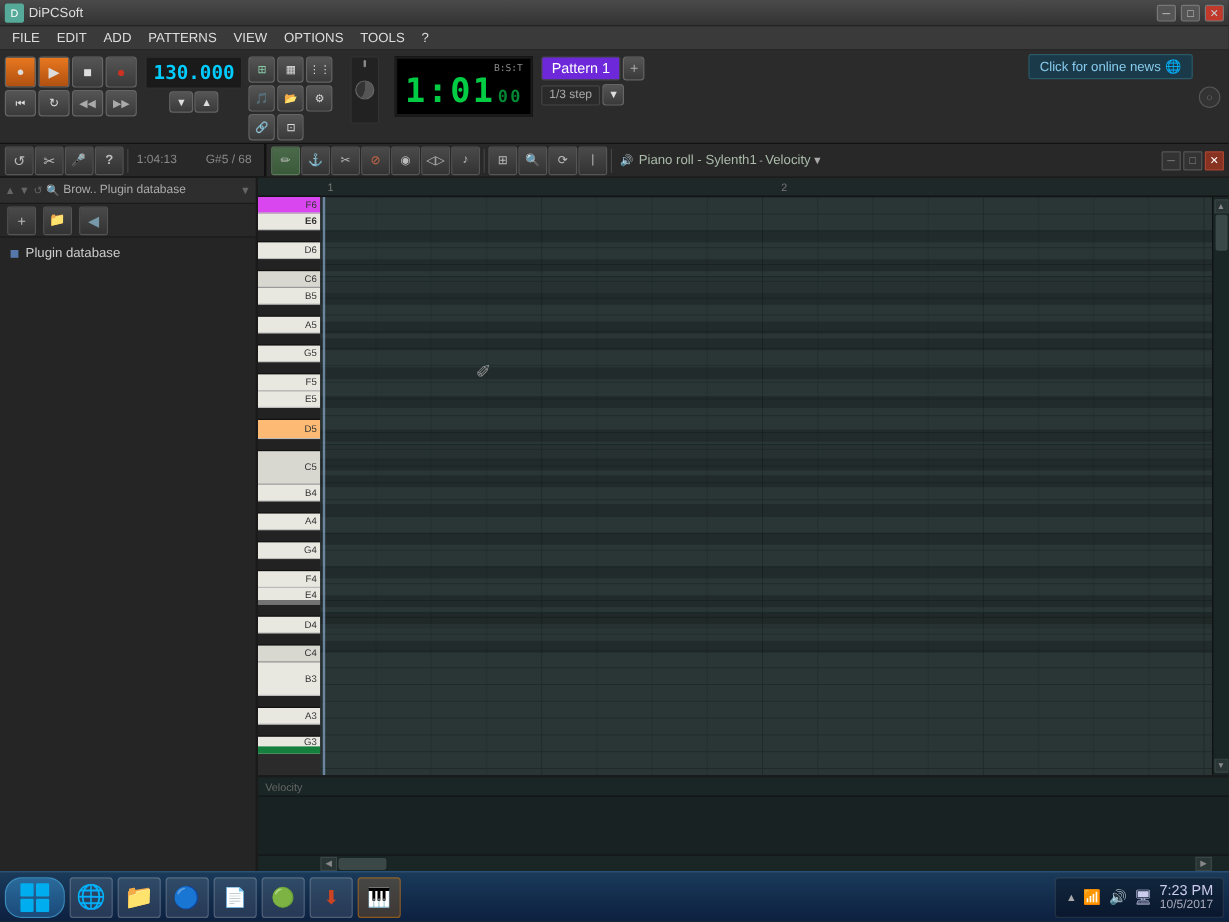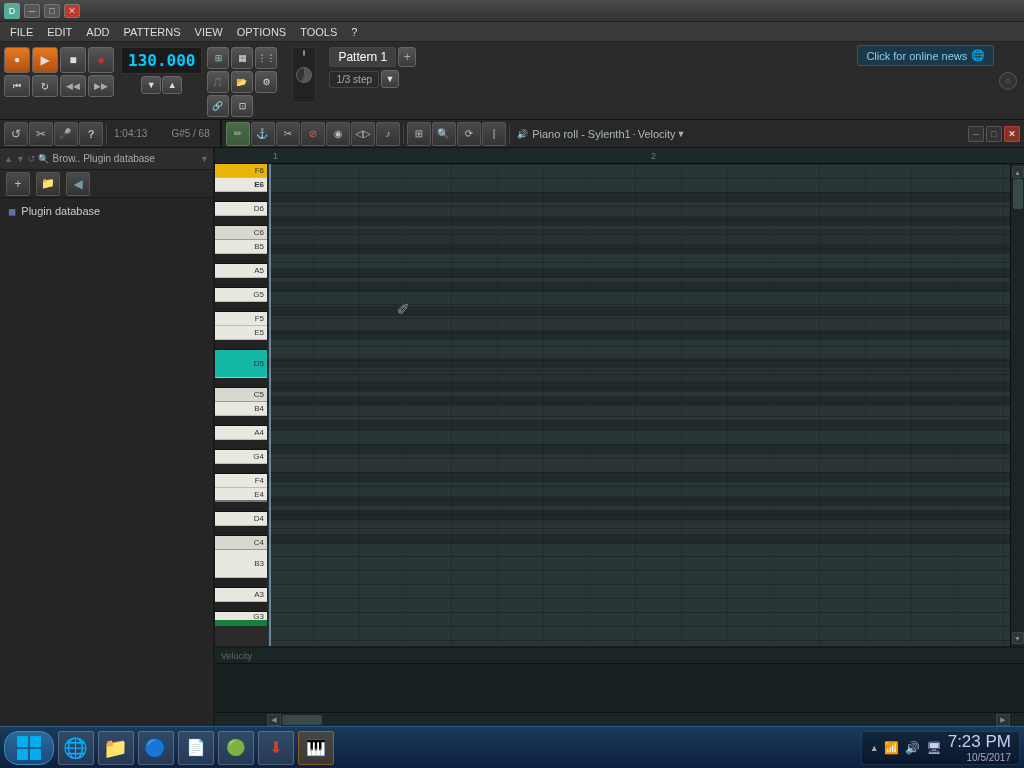--- a/index.html
+++ b/index.html
@@ -378,20 +378,21 @@
       margin: 1px;
     }
   </style>
 </head>
 <body>
 
 <div id="main-wrapper">
 
   <div id="title-bar">
     <div class="win-icon">D</div>
+    <span class="title-text">DiPCSoft</span>
     <div class="win-btn">─</div>
     <div class="win-btn">□</div>
     <div class="win-btn close">✕</div>
   </div>
 
   <div id="menu-bar">
     <div class="menu-item">FILE</div>
     <div class="menu-item">EDIT</div>
     <div class="menu-item">ADD</div>
     <div class="menu-item">PATTERNS</div>
@@ -442,24 +443,32 @@
       </div>
     </div>
 
     <div style="margin-left:2px; padding-top:2px; width:30px; position:relative;">
       <div style="width:24px; height:56px; background:#222; border:1px solid #333; border-radius:2px; display:flex; align-items:center; justify-content:center; position:relative;">
         <div style="width:16px;height:16px;background:conic-gradient(#555 0deg 200deg, #333 200deg); border-radius:50%; border:1px solid #666;"></div>
         <div style="position:absolute;top:2px;left:50%;transform:translateX(-50%);width:2px;height:6px;background:#888;border-radius:1px;"></div>
       </div>
     </div>
 
+    <div style="margin-left:4px; padding-top:2px;">
+      <div style="background:#000; border:2px solid #1a1a1a; padding:3px 6px; font-family:monospace;">
+        <div style="font-size:8px; color:#888; text-align:right;">B:S:T</div>
+        <div style="color:#00cc44; font-size:28px; font-weight:bold; letter-spacing:2px; line-height:1.1;">
+          <span>1:01</span><span style="font-size:14px; color:#008833; margin-left:2px;">00</span>
+        </div>
+      </div>
+    </div>
 
     <div style="margin-left:4px; padding-top:2px; display:flex; flex-direction:column; gap:3px;">
       <div style="display:flex; align-items:center; gap:2px;">
-        <div class="pattern-btn" style="background:#404040; color:#fff; border:1px solid #444; padding:2px 8px; font-size:12px; border-radius:2px;">Pattern 1</div>
+        <div class="pattern-btn" style="background:#6d28d9; color:#fff; border:1px solid #444; padding:2px 8px; font-size:12px; border-radius:2px;">Pattern 1</div>
         <div class="transport-btn" style="width:18px;height:20px;font-size:12px;color:#aaa;">+</div>
       </div>
       <div style="display:flex; align-items:center; gap:2px;">
         <div class="step-display">1/3 step</div>
         <div class="transport-btn" style="width:18px;height:18px;font-size:9px;">▼</div>
       </div>
     </div>
 
     <div id="news-bar" style="position:absolute; right:30px; top:3px; display:flex; align-items:center; gap:4px; background:#1a3a4a; border:1px solid #2a5a6a; padding:3px 8px; border-radius:2px; font-size:11px; color:#88ccee;">
       <span>Click for online news</span>
@@ -563,21 +572,21 @@
         </div>
         <div style="width:14px;background:#1a2525;border-left:1px solid #111;"></div>
       </div>
 
       <div id="note-area" style="flex:1;display:flex;overflow:hidden;">
 
         <div class="piano-keys-container">
 
           <div style="height:100%;overflow:hidden;">
 
-            <div class="piano-key white" style="height:14px;display:flex;align-items:center;justify-content:flex-end;padding-right:3px;font-size:8px;color:#333;border-bottom:1px solid #bbb;background:#eab308;">F6</div>
+            <div class="piano-key white" style="height:14px;display:flex;align-items:center;justify-content:flex-end;padding-right:3px;font-size:8px;color:#333;border-bottom:1px solid #bbb;background:#d946ef;">F6</div>
 
             <div class="piano-key white" style="height:14px;display:flex;align-items:center;justify-content:flex-end;padding-right:3px;font-size:8px;color:#333;border-bottom:1px solid #bbb;background:#e8e8e0;font-weight:bold;">E6</div>
 
             <div class="piano-key black" style="height:10px;background:#222;border-bottom:1px solid #111;display:flex;align-items:center;justify-content:flex-end;padding-right:3px;font-size:7px;color:#777;"></div>
 
             <div class="piano-key white" style="height:14px;display:flex;align-items:center;justify-content:flex-end;padding-right:3px;font-size:8px;color:#333;border-bottom:1px solid #bbb;background:#e8e8e0;">D6</div>
 
             <div class="piano-key black" style="height:10px;background:#222;border-bottom:1px solid #111;display:flex;align-items:center;justify-content:flex-end;padding-right:3px;font-size:7px;color:#777;"></div>
 
             <div class="piano-key c-key" style="height:14px;display:flex;align-items:center;justify-content:flex-end;padding-right:3px;font-size:8px;color:#333;border-bottom:1px solid #999;background:#d8d8d0;">C6</div>
@@ -593,41 +602,41 @@
             <div class="piano-key white" style="height:14px;display:flex;align-items:center;justify-content:flex-end;padding-right:3px;font-size:8px;color:#333;border-bottom:1px solid #bbb;background:#e8e8e0;">G5</div>
 
             <div class="piano-key black" style="height:10px;background:#222;border-bottom:1px solid #111;display:flex;align-items:center;justify-content:flex-end;padding-right:3px;font-size:7px;color:#777;"></div>
 
             <div class="piano-key white" style="height:14px;display:flex;align-items:center;justify-content:flex-end;padding-right:3px;font-size:8px;color:#333;border-bottom:1px solid #bbb;background:#e8e8e0;">F5</div>
 
             <div class="piano-key white" style="height:14px;display:flex;align-items:center;justify-content:flex-end;padding-right:3px;font-size:8px;color:#333;border-bottom:1px solid #bbb;background:#e8e8e0;">E5</div>
 
             <div class="piano-key black" style="height:10px;background:#222;border-bottom:1px solid #111;display:flex;align-items:center;justify-content:flex-end;padding-right:3px;font-size:7px;color:#777;"></div>
 
-            <div class="piano-key white" style="height:28px;display:flex;align-items:center;justify-content:flex-end;padding-right:3px;font-size:8px;color:#333;border-bottom:1px solid #bbb;background:#14b8a6;">D5</div>
-
-            <div class="piano-key black" style="height:10px;background:#222;border-bottom:1px solid #111;display:flex;align-items:center;justify-content:flex-end;padding-right:3px;font-size:7px;color:#777;"></div>
-
-            <div class="piano-key c-key" style="height:14px;display:flex;align-items:center;justify-content:flex-end;padding-right:3px;font-size:8px;color:#333;border-bottom:1px solid #999;background:#d8d8d0;">C5</div>
+            <div class="piano-key white" style="height:16px;display:flex;align-items:center;justify-content:flex-end;padding-right:3px;font-size:8px;color:#333;border-bottom:1px solid #bbb;background:#fdba74;">D5</div>
+
+            <div class="piano-key black" style="height:10px;background:#222;border-bottom:1px solid #111;display:flex;align-items:center;justify-content:flex-end;padding-right:3px;font-size:7px;color:#777;"></div>
+
+            <div class="piano-key c-key" style="height:28px;display:flex;align-items:center;justify-content:flex-end;padding-right:3px;font-size:8px;color:#333;border-bottom:1px solid #999;background:#d8d8d0;">C5</div>
 
             <div class="piano-key white" style="height:14px;display:flex;align-items:center;justify-content:flex-end;padding-right:3px;font-size:8px;color:#333;border-bottom:1px solid #bbb;background:#e8e8e0;">B4</div>
 
             <div class="piano-key black" style="height:10px;background:#222;border-bottom:1px solid #111;display:flex;align-items:center;justify-content:flex-end;padding-right:3px;font-size:7px;color:#777;"></div>
 
             <div class="piano-key white" style="height:14px;display:flex;align-items:center;justify-content:flex-end;padding-right:3px;font-size:8px;color:#333;border-bottom:1px solid #bbb;background:#e8e8e0;">A4</div>
 
             <div class="piano-key black" style="height:10px;background:#222;border-bottom:1px solid #111;display:flex;align-items:center;justify-content:flex-end;padding-right:3px;font-size:7px;color:#777;"></div>
 
             <div class="piano-key white" style="height:14px;display:flex;align-items:center;justify-content:flex-end;padding-right:3px;font-size:8px;color:#333;border-bottom:1px solid #bbb;background:#e8e8e0;">G4</div>
 
             <div class="piano-key black" style="height:10px;background:#222;border-bottom:1px solid #111;display:flex;align-items:center;justify-content:flex-end;padding-right:3px;font-size:7px;color:#777;"></div>
 
             <div class="piano-key white" style="height:14px;display:flex;align-items:center;justify-content:flex-end;padding-right:3px;font-size:8px;color:#333;border-bottom:1px solid #bbb;background:#e8e8e0;">F4</div>
 
-            <div class="piano-key white" style="height:14px;display:flex;align-items:center;justify-content:flex-end;padding-right:3px;font-size:8px;color:#333;border-bottom:2px solid #737373;background:#e8e8e0;">E4</div>
+            <div class="piano-key white" style="height:14px;display:flex;align-items:center;justify-content:flex-end;padding-right:3px;font-size:8px;color:#333;border-bottom:4px solid #737373;background:#e8e8e0;">E4</div>
 
             <div class="piano-key black" style="height:10px;background:#222;border-bottom:1px solid #111;display:flex;align-items:center;justify-content:flex-end;padding-right:3px;font-size:7px;color:#777;"></div>
 
             <div class="piano-key white" style="height:14px;display:flex;align-items:center;justify-content:flex-end;padding-right:3px;font-size:8px;color:#333;border-bottom:1px solid #bbb;background:#e8e8e0;">D4</div>
 
             <div class="piano-key black" style="height:10px;background:#222;border-bottom:1px solid #111;display:flex;align-items:center;justify-content:flex-end;padding-right:3px;font-size:7px;color:#777;"></div>
 
             <div class="piano-key c-key" style="height:14px;display:flex;align-items:center;justify-content:flex-end;padding-right:3px;font-size:8px;color:#333;border-bottom:1px solid #999;background:#d8d8d0;">C4</div>
 
             <div class="piano-key white" style="height:28px;display:flex;align-items:center;justify-content:flex-end;padding-right:3px;font-size:8px;color:#333;border-bottom:1px solid #bbb;background:#e8e8e0;">B3</div>
@@ -768,17 +777,17 @@
   </div>
 
   <div class="taskbar-spacer"></div>
 
   <div id="system-tray">
     <span style="font-size:9px;color:#aaa;">▲</span>
     <span style="font-size:12px;">📶</span>
     <span style="font-size:12px;">🔊</span>
     <span style="font-size:12px;">🖥</span>
     <div style="display:flex;flex-direction:column;align-items:flex-end;cursor:pointer;">
-      <span style="font-size:17px;color:#cce;">7:23 PM</span>
+      <span style="font-size:12px;color:#cce;">7:23 PM</span>
       <span style="font-size:10px;color:#aab;">10/5/2017</span>
     </div>
   </div>
 </div>
 
 </body></html>

